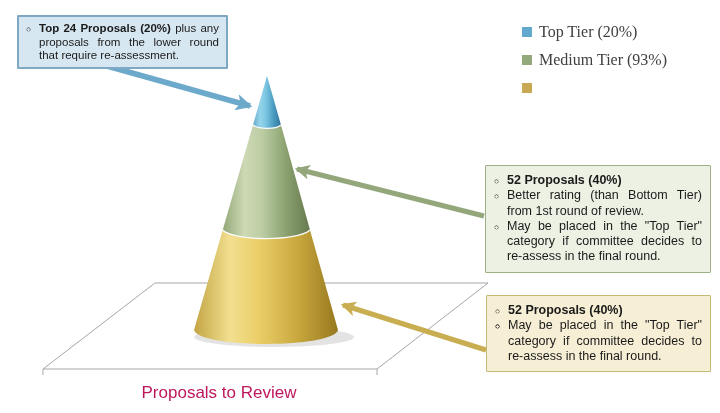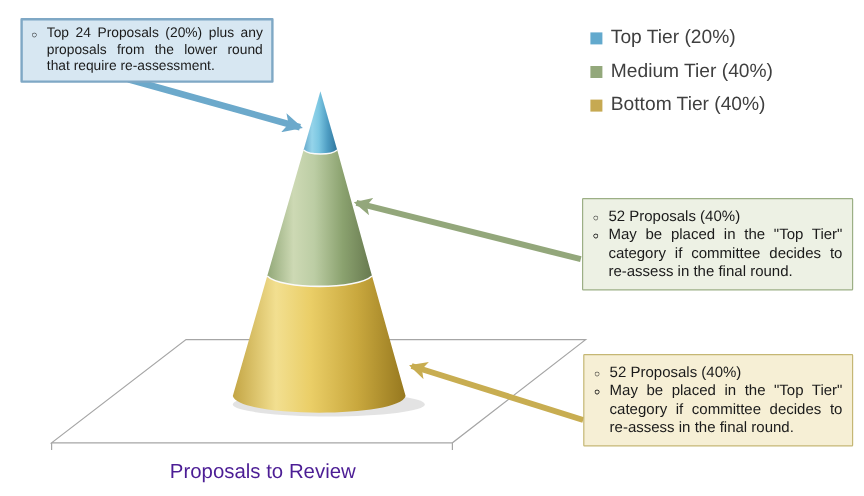--- a/index.html
+++ b/index.html
@@ -9,35 +9,35 @@
   }
   .cone-svg{position:absolute;left:0;top:0;}
   
   .co{
     position:absolute;box-sizing:border-box;border-style:solid;border-radius:1px;
     font-family:"Liberation Sans",sans-serif;
   }
   .co ul{list-style:none;margin:0;padding:0;}
   .co li{position:relative;padding-left:14px;text-align:justify;}
   .co li .bullet{position:absolute;left:1px;top:1px;font-size:8.5px;color:#1a1a1a;}
-  .co b{font-weight:normal;}
+  .co b{font-weight:bold;}
   .co-top{left:17px;top:15px;width:211px;border-width:2px;padding:5px 7px 4px 6px;
           font-size:11.5px;line-height:13.5px;}
   .co-med{left:485px;top:165px;width:226px;border-width:1.5px;padding:7px 8px 7px 7px;
           font-size:12.5px;line-height:15.3px;}
   .co-bot{left:486px;top:295px;width:225px;border-width:1.5px;padding:7px 8px 7px 7px;
           font-size:12.5px;line-height:15.3px;}
   
-  .legend{position:absolute;left:492px;top:18px;}
+  .legend{position:absolute;left:522px;top:18px;font-family:Liberation Serif, serif;}
   .legend-item{display:flex;align-items:center;height:28px;font-size:16px;color:#3f3f3f;}
   .swatch{width:10px;height:10px;margin-right:7px;flex:0 0 auto;}
   
   .axis-label{
     position:absolute;left:119px;top:383px;width:200px;text-align:center;
-    font-size:17px;color:#4c1d95;
+    font-size:17px;color:#be185d;
   }
 </style>
 </head>
 <body>
 
 <div class="slide">
 
   <svg class="cone-svg" width="720" height="413" viewBox="0 0 720 413">
     <defs>
       <linearGradient id="gBlue" x1="0" y1="0" x2="1" y2="0">
@@ -106,39 +106,38 @@
 
   <div class="legend">
 
       <div class="legend-item">
         <span class="swatch" style="background-color: rgb(98, 169, 205);"></span>
         <span>Top Tier (20%)</span>
       </div>
 
       <div class="legend-item">
         <span class="swatch" style="background-color: rgb(147, 168, 123);"></span>
-        <span>Medium Tier (40%)</span>
+        <span>Medium Tier (93%)</span>
       </div>
 
       <div class="legend-item">
         <span class="swatch" style="background-color: rgb(198, 169, 82);"></span>
-        <span>Bottom Tier (40%)</span>
       </div>
 
   </div>
 
   <div class="co co-med" style="background-color: rgb(237, 241, 228); border-color: rgb(156, 175, 133);">
     <ul>
 
         <li>
           <span class="bullet">○</span><b>52 Proposals (40%)</b><span></span>
         </li>
 
         <li>
-          <span class="bullet">○</span><b></b>
+          <span class="bullet">○</span><b></b><span>Better rating (than Bottom Tier) from 1st round of review.</span>
         </li>
 
         <li>
           <span class="bullet">○</span><b></b><span>May be placed in the "Top Tier" category if committee decides to re-assess in the final round.</span>
         </li>
 
     </ul>
   </div>
 
   <div class="co co-bot" style="background-color: rgb(246, 239, 213); border-color: rgb(197, 183, 116);">

